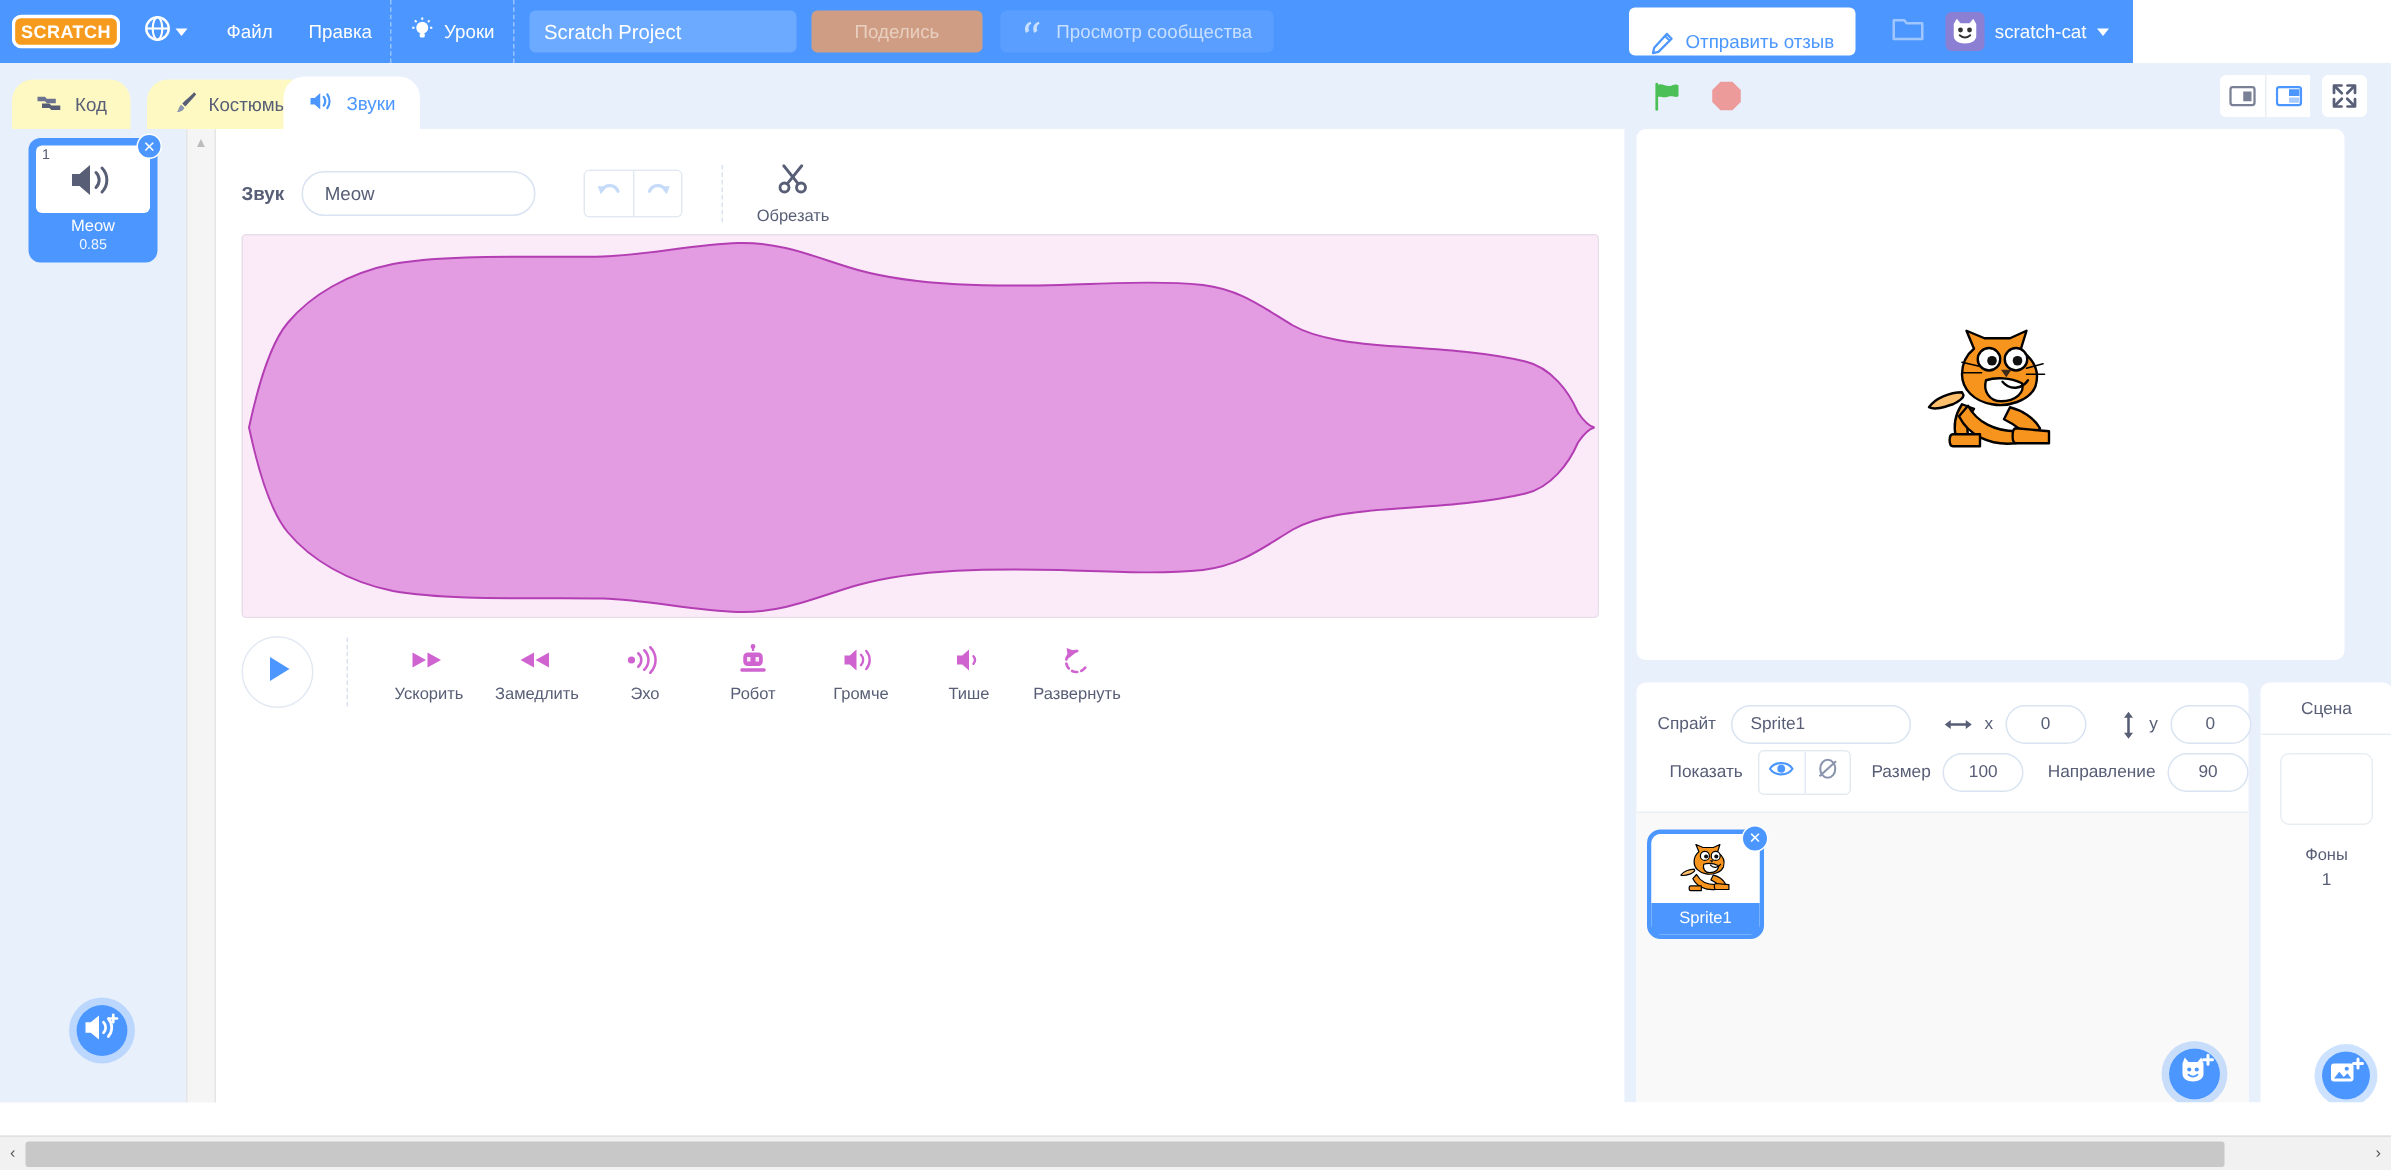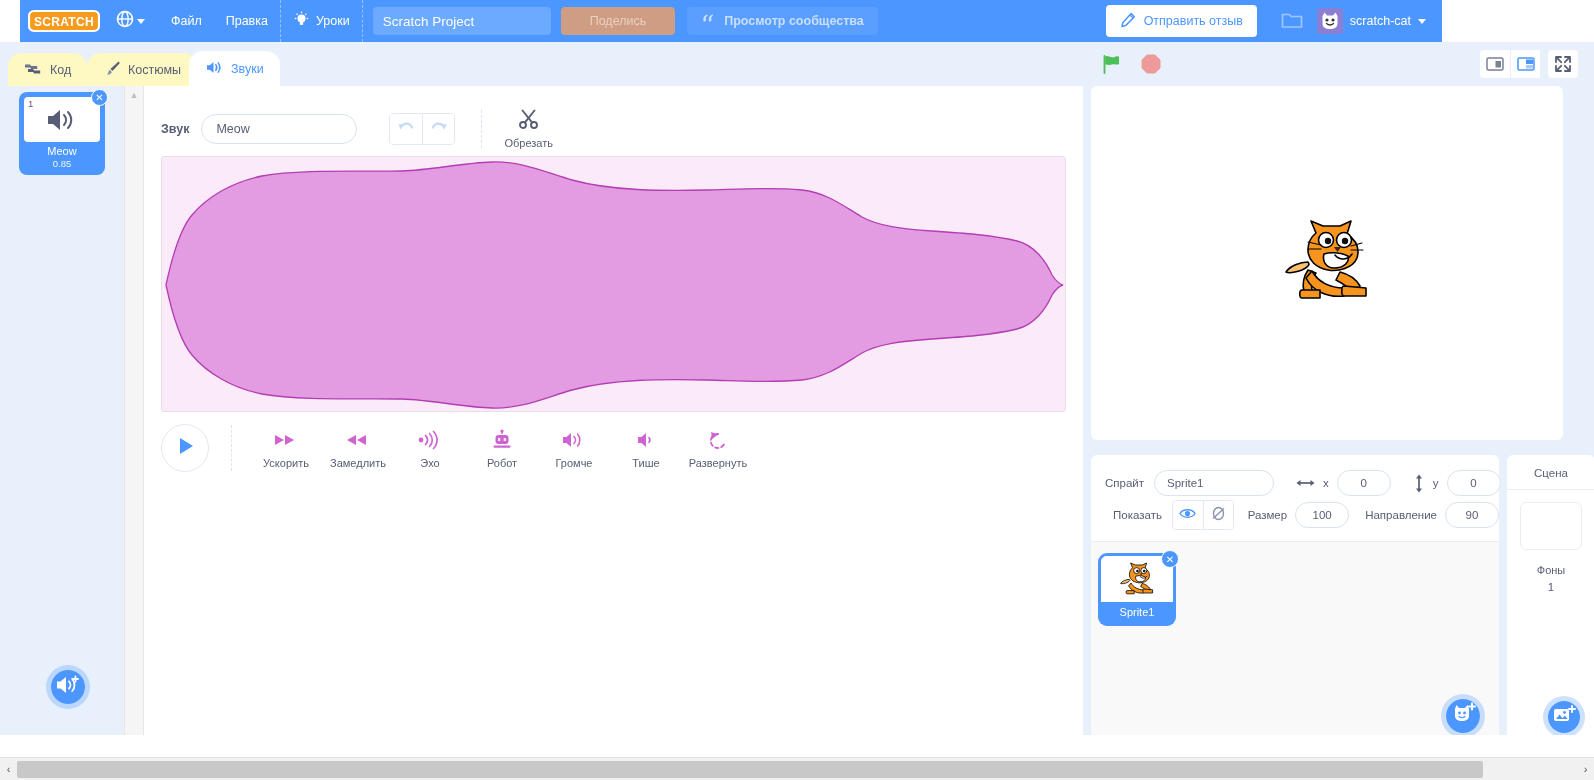--- a/index.html
+++ b/index.html
@@ -10,21 +10,20 @@
     background: #fff;
   }
   body { position: relative; }
 
   
   .menubar {
     position: absolute; top: 0; left: 0; width: 1422px; height: 42px;
     background: #4C97FF;
     display: flex; align-items: center;
     color: #fff;
-    margin-left: 20px;
   }
   .mb-logo {
     width: 72px; height: 26px; margin-left: 8px; margin-right: 10px;
     position: relative; flex: none;
   }
   .mb-logo svg { display: block; }
   .mb-item {
     height: 42px; display: flex; align-items: center; gap: 6px;
     padding: 0 12px; font-size: 12.5px; color: #fff; cursor: pointer;
     white-space: nowrap;
@@ -40,26 +39,26 @@
   }
   .mb-title-input::placeholder { color: #fff; }
   .mb-share {
     height: 28px; padding: 0 29px; background: #CF9D83; color: #E9CFC0;
     border: none; border-radius: 4px; font-size: 12.5px; cursor: pointer;
     font-family: "Liberation Sans", sans-serif;
   }
   .mb-community {
     height: 28px; margin-left: 12px; padding: 0 14px; border-radius: 4px;
     background: #5A9FFF; display: flex; align-items: center; gap: 8px;
-    font-size: 12.5px; color: #C9DFFF; cursor: pointer; font-weight: bold;
+    font-size: 12.5px; color: #C9DFFF; cursor: pointer;
   }
   .mb-spacer { flex: 1; }
   .mb-feedback {
     height: 30px; background: #fff; color: #4C97FF; border-radius: 4px;
-    display: flex; align-items: center; gap: 8px; padding: 16px 14px;
+    display: flex; gap: 8px; padding: 16px 14px;
     font-size: 12.5px; cursor: pointer; margin-right: 10px;
   }
   .mb-folder { padding: 0 14px; cursor: pointer; display:flex; align-items:center;}
   .mb-account { display: flex; align-items: center; gap: 7px; padding-right: 16px; cursor: pointer; }
   .avatar-box {
     width: 26px; height: 26px; border-radius: 4px; background: #8B7FD4;
     display: flex; align-items: center; justify-content: center; overflow:hidden;
   }
   .mb-account-name { font-size: 12.5px; color: #fff; }
 
@@ -69,21 +68,21 @@
     background: #E8F0FC;
   }
   .tab {
     position: absolute; top: 11px; height: 33px;
     border-radius: 14px 14px 0 0; background: #fef9c3;
     display: flex; align-items: center; gap: 7px;
     padding: 0 16px; font-size: 12.5px; color: #575E75; cursor: pointer;
   }
   .tab.active { background: #fff; color: #4C97FF; top: 9px; height: 35px; }
   #tab0 { left: 8px; }
-  #tab1 { left: 87px; }
+  #tab1 { left: 98px; }
   #tab2 { left: 189px; }
 
   .stage-head {
     position: absolute; top: 42px; left: 1080px; width: 514px; height: 44px;
     background: #E8F0FC; display: flex; align-items: center;
   }
   .ctrl-flag { margin-left: 20px; cursor: pointer; display:flex; }
   .ctrl-stop { margin-left: 16px; cursor: pointer; display:flex; }
   .size-ctrls { margin-left: auto; margin-right: 16px; display: flex; align-items: center; gap: 0; }
   .size-btn {

